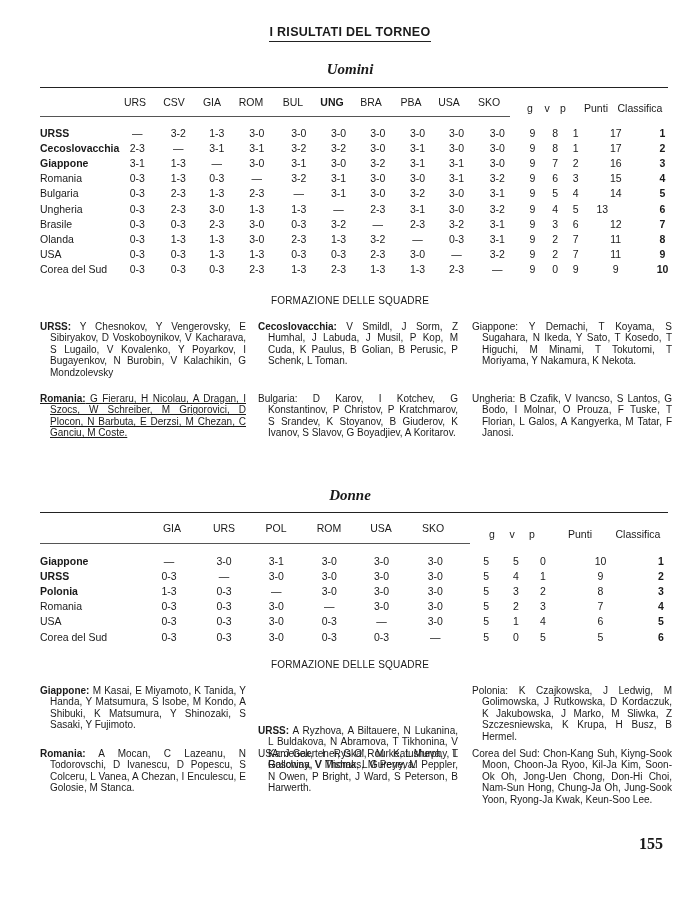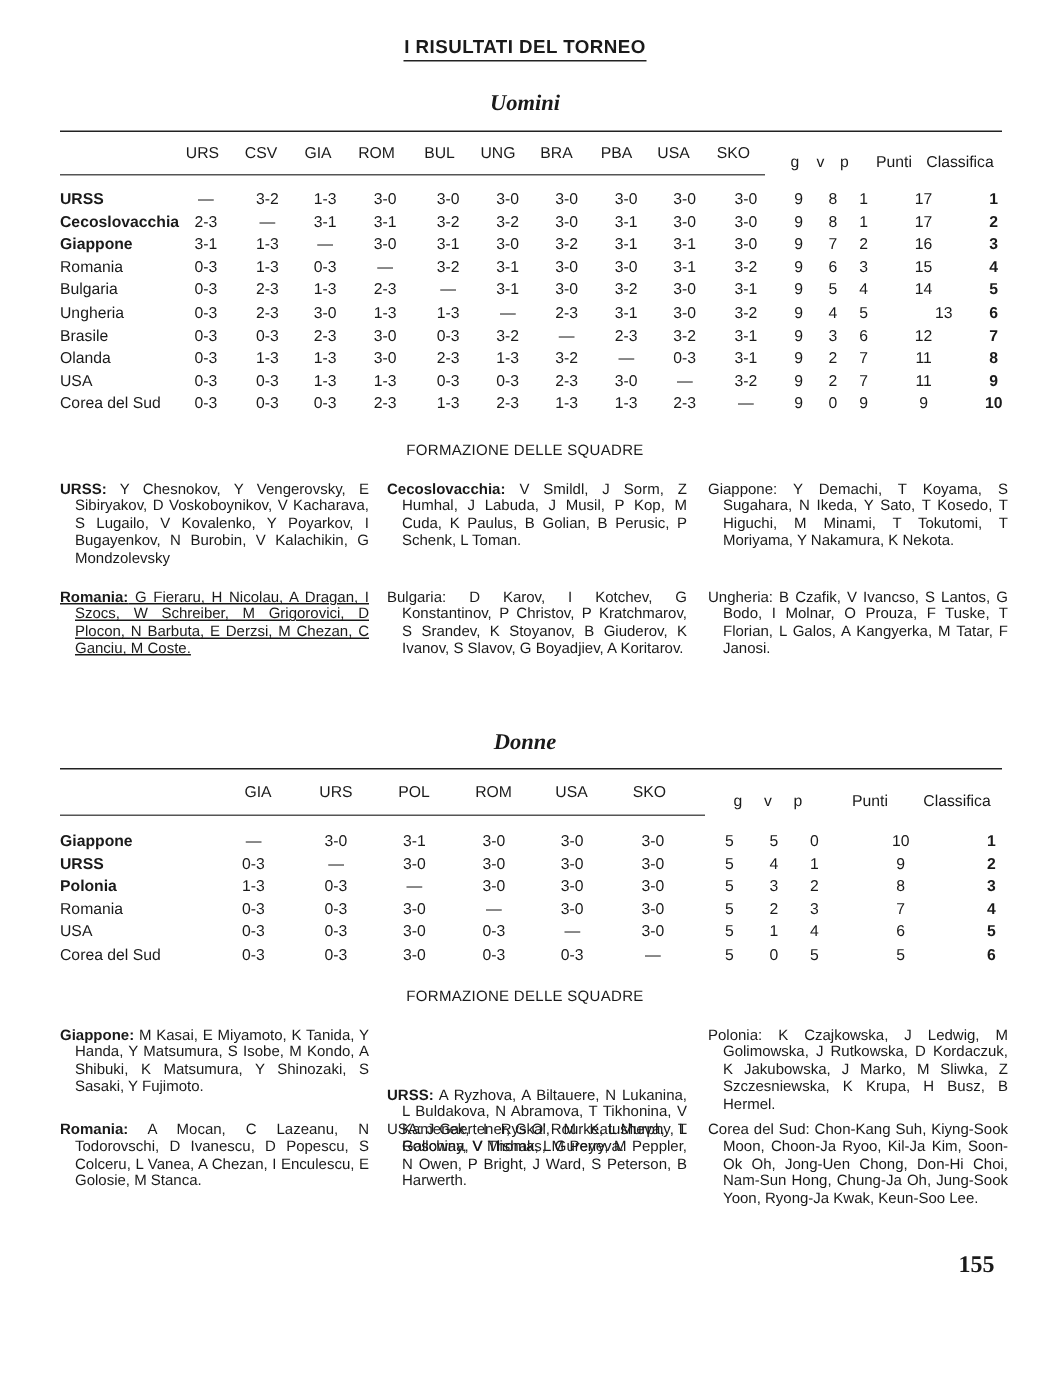--- a/index.html
+++ b/index.html
@@ -29,21 +29,21 @@
 <div class="page-title"><span>I RISULTATI DEL TORNEO</span></div>
 
 <div class="section-title" style="top:61px;">Uomini</div>
 <div class="rule-top" style="top:87px;"></div>
 <div class="hdr-row" id="men-hdr" style="top:96px;">
     <span style="left: 95px;">URS</span>
     <span style="left: 134px;">CSV</span>
     <span style="left: 172px;">GIA</span>
     <span style="left: 211px;">ROM</span>
     <span style="left: 253px;">BUL</span>
-    <span style="left: 292px;">UNG</span>
+    <span style="left: 292px; font-weight: bold;">UNG</span>
     <span style="left: 331px;">BRA</span>
     <span style="left: 371px;">PBA</span>
     <span style="left: 409px;">USA</span>
     <span style="left: 449px;">SKO</span>
     <span style="left: 490px; top: 6px;">g</span>
     <span style="left: 507px; top: 6px;">v</span>
     <span style="left: 523px; top: 6px;">p</span>
     <span style="left: 556px; top: 6px;">Punti</span>
     <span style="left: 600px; top: 6px;">Classifica</span>
   </div>
@@ -148,21 +148,21 @@
         <td style="width: 40.5px; padding-left: 0px; text-align: center; padding-right: 1.5px;">1-3</td>
         <td style="width: 40.5px; padding-left: 0px; text-align: center; padding-right: 0px;">1-3</td>
         <td style="width: 39px; padding-left: 0px; text-align: center; padding-right: 0px;">—</td>
         <td style="width: 39.5px; padding-left: 0px; text-align: center; padding-right: 0.5px;">2-3</td>
         <td style="width: 39px; padding-left: 0px; text-align: center; padding-right: 0px;">3-1</td>
         <td style="width: 39px; padding-left: 0px; text-align: center; padding-right: 1px;">3-0</td>
         <td style="width: 40.5px; padding-left: 0px; text-align: center; padding-right: 0.5px;">3-2</td>
         <td style="width: 29px; padding-left: 0px; text-align: center; padding-right: 0px;">9</td>
         <td style="width: 16.5px; padding-left: 0px; text-align: center; padding-right: 0px;">4</td>
         <td style="width: 24.5px; padding-left: 0px; text-align: center; padding-right: 8.5px;">5</td>
-        <td style="width: 38.5px; padding-left: 0px; text-align: right; padding-right: 5.5px;">13</td>
+        <td style="width: 38.5px; padding-left: 0px; text-align: left; padding-right: 5.5px;">13</td>
         <td class="rank" style="width: 44px; padding-left: 0px; text-align: center; padding-right: 0px;">6</td>
       </tr>
       <tr>
         <td class="team" style="width: 80px;">Brasile</td>
         <td style="width: 34.5px; padding-left: 0px; text-align: center; padding-right: 4.5px;">0-3</td>
         <td style="width: 38.5px; padding-left: 0px; text-align: center; padding-right: 0px;">0-3</td>
         <td style="width: 38.5px; padding-left: 0px; text-align: center; padding-right: 0.5px;">2-3</td>
         <td style="width: 40.5px; padding-left: 0px; text-align: center; padding-right: 1.5px;">3-0</td>
         <td style="width: 40.5px; padding-left: 0px; text-align: center; padding-right: 0px;">0-3</td>
         <td style="width: 39px; padding-left: 0px; text-align: center; padding-right: 0px;">3-2</td>

